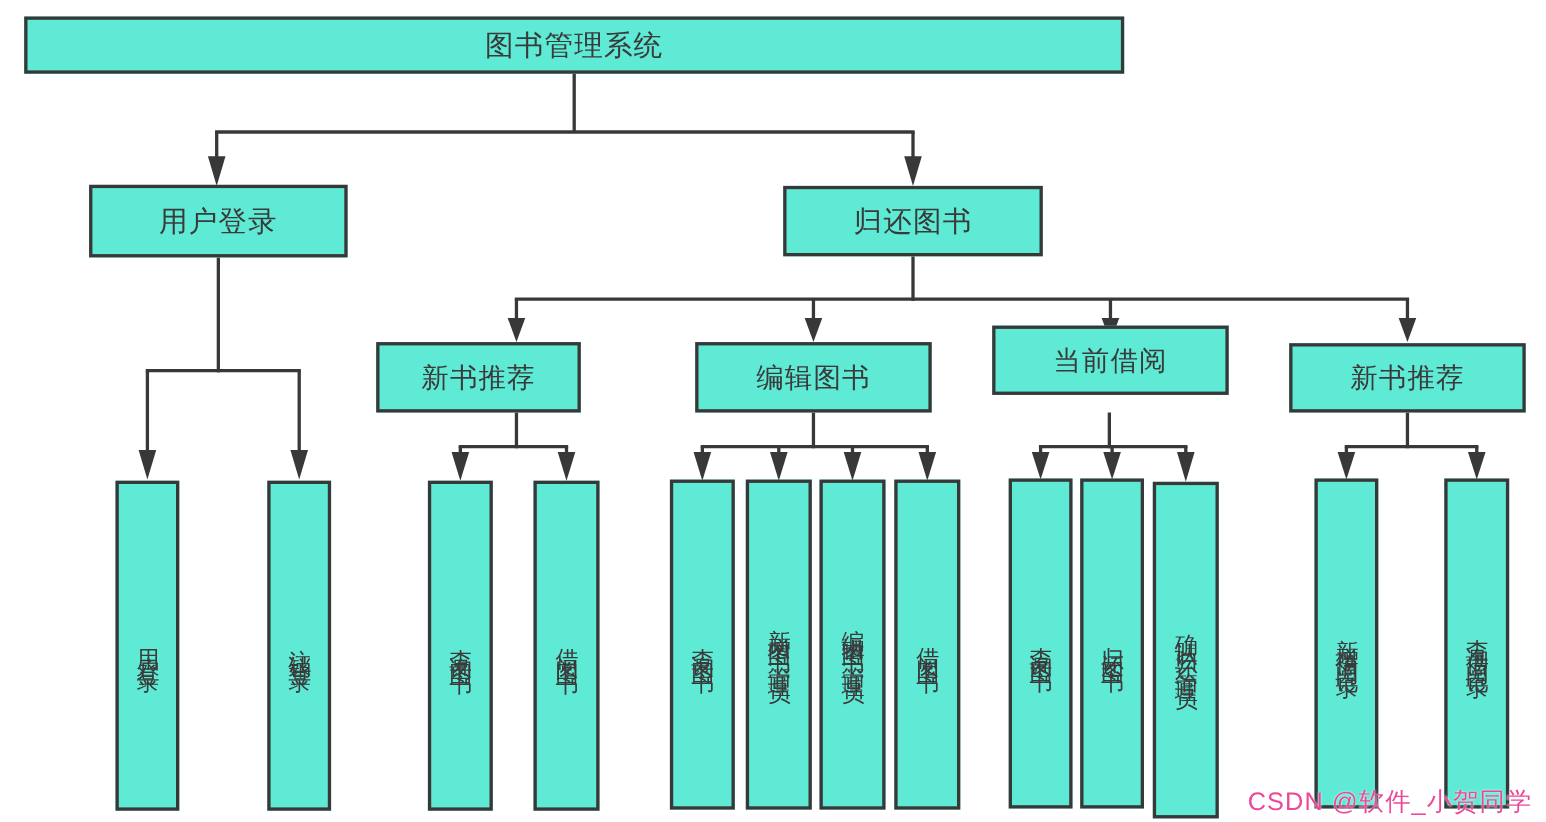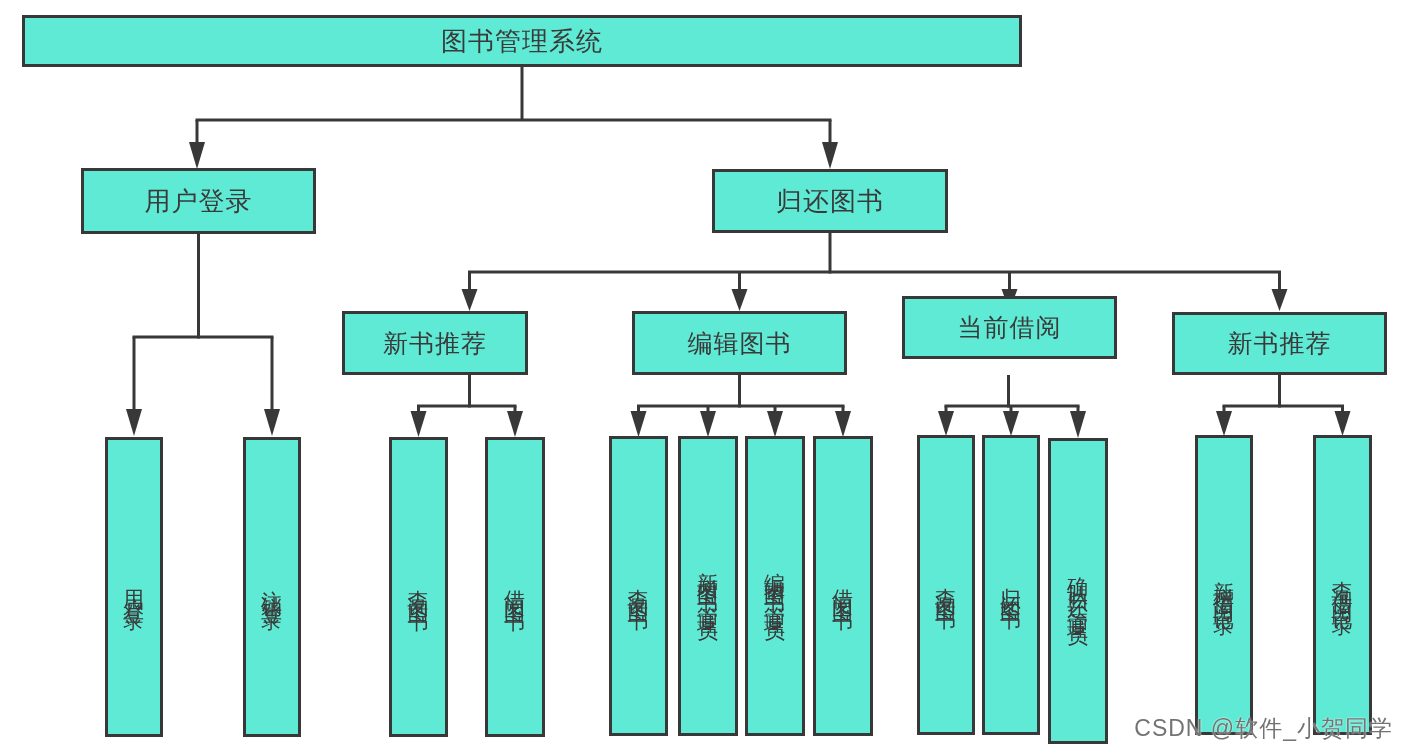--- a/index.html
+++ b/index.html
@@ -24,21 +24,21 @@
     font-size:21px;
     letter-spacing:7px;
     line-height:1;
     white-space:nowrap;
   }
   .watermark{
     position:absolute;
     right:12px;
     top:713px;
     font-size:23px;
-    color:#737373;
+    color:#ec4899;
     letter-spacing:1px;
     white-space:nowrap;
     text-shadow:0 0 2px #ffffff;
   }
 </style>
 </head>
 <body>
 
 <div class="stage">
 

